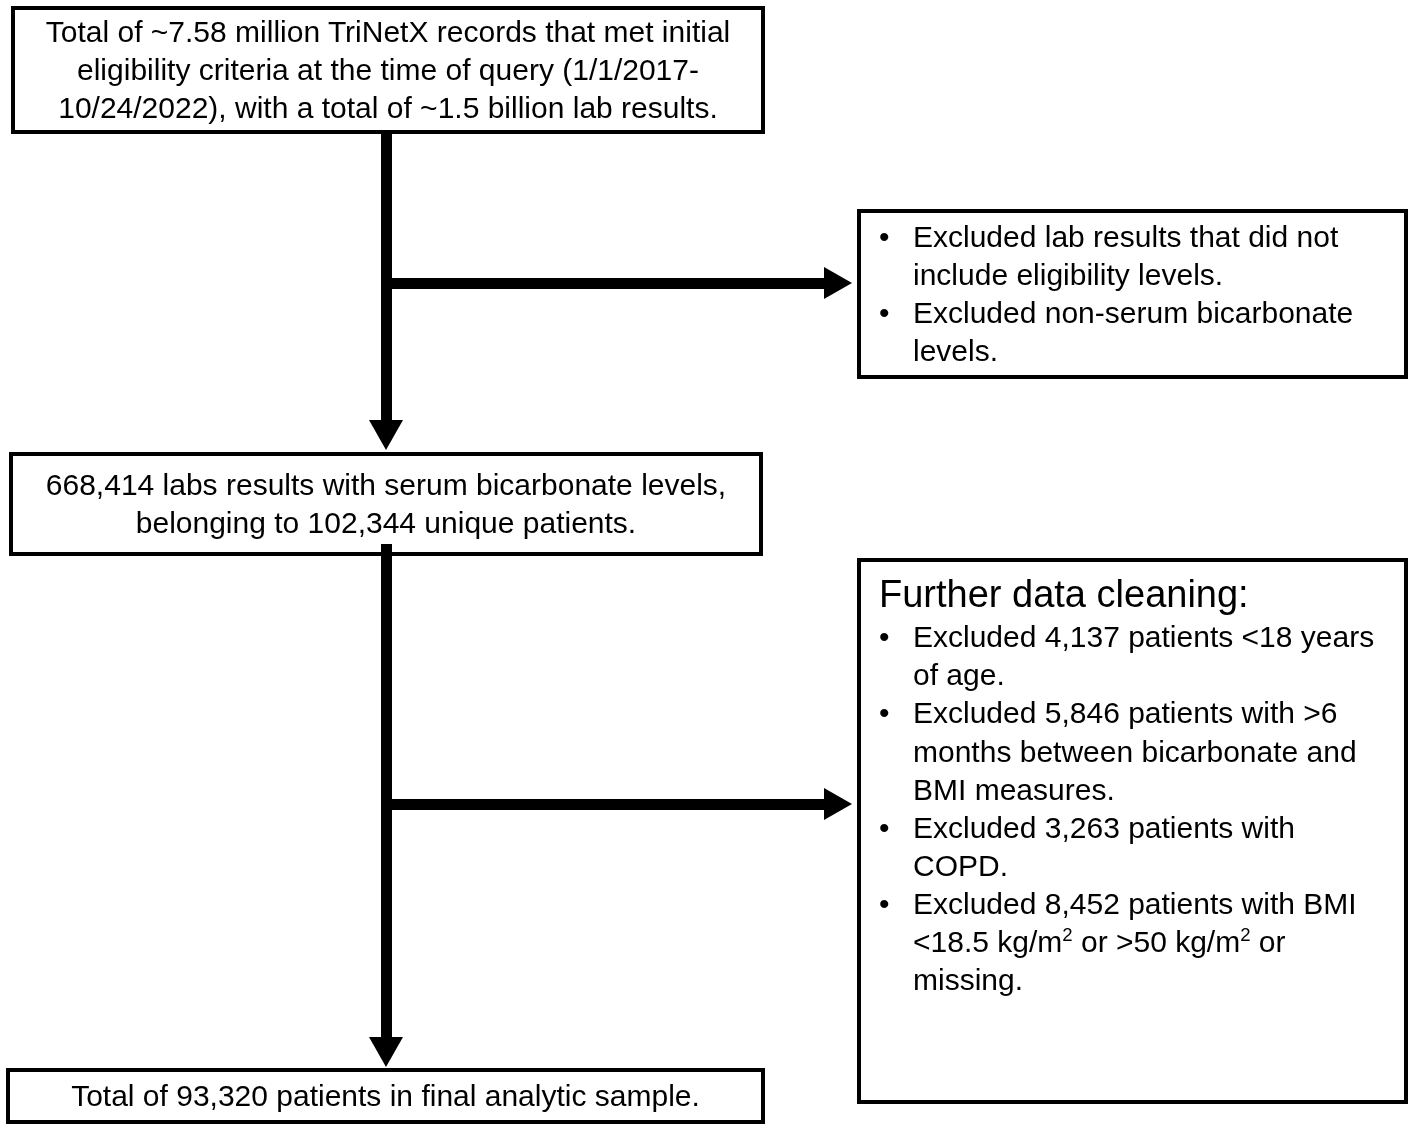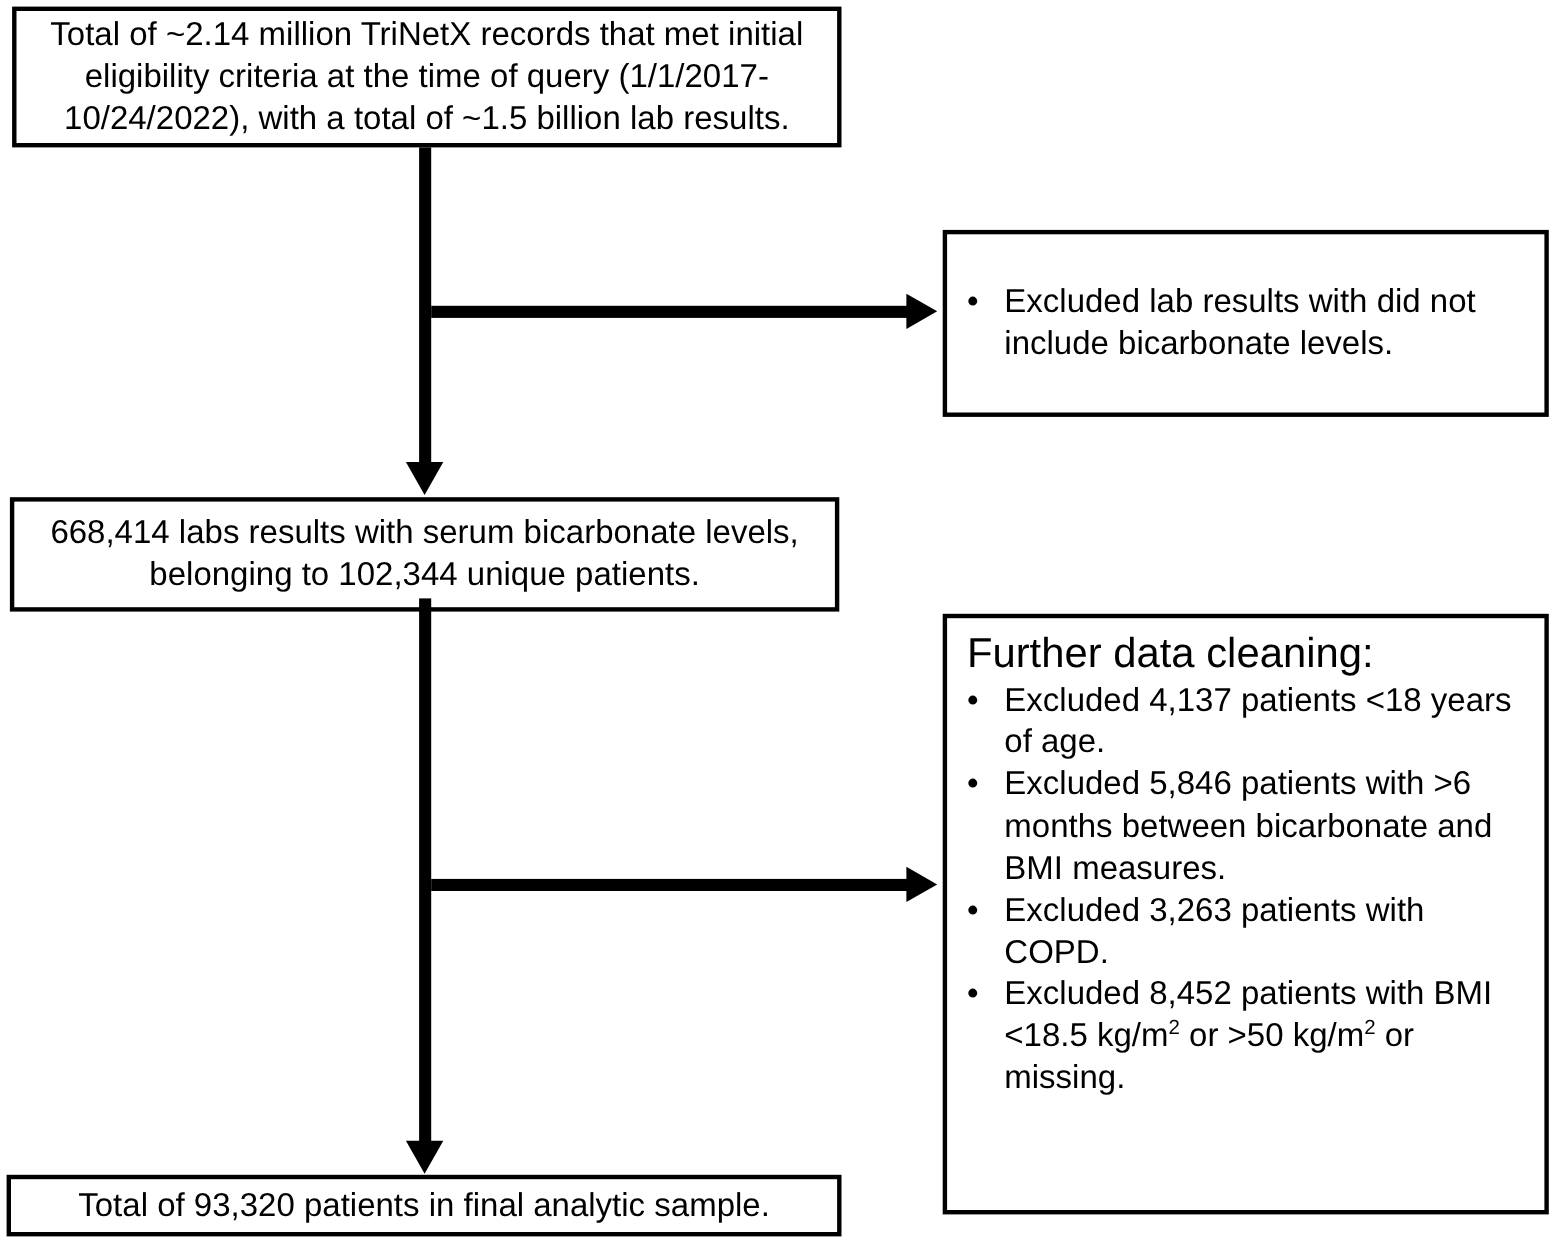--- a/index.html
+++ b/index.html
@@ -93,36 +93,37 @@
     border-left: 28px solid #000000;
   }
 </style>
 </head>
 <body>
 
 <div id="canvas">
 
   <div class="box" style="left:11px; top:6px; width:754px; height:128px;">
     <div class="box-inner">
-      <div class="center-text">Total of ~2.14 million TriNetX records that met initial</div>
+      <div class="center-text">Total of ~7.58 million TriNetX records that met initial</div>
       <div class="center-text">eligibility criteria at the time of query (1/1/2017-</div>
       <div class="center-text">10/24/2022), with a total of ~1.5 billion lab results.</div>
     </div>
   </div>
 
   <div class="v-stem" style="left:381px; top:134px; width:11px; height:288px;"></div>
   <div class="arrow-down" style="left:369px; top:420px;"></div>
 
   <div class="h-stem" style="left:392px; top:278px; width:434px; height:11px;"></div>
   <div class="arrow-right" style="left:824px; top:267px;"></div>
 
   <div class="box" style="left:857px; top:209px; width:551px; height:170px;">
     <div class="box-inner" style="padding: 6px 10px 6px 6px;">
       <ul class="bullets">
-        <li>Excluded lab results with did not include bicarbonate levels.</li>
+        <li>Excluded lab results that did not include eligibility levels.</li>
+        <li>Excluded non-serum bicarbonate levels.</li>
       </ul>
     </div>
   </div>
 
   <div class="box" style="left:9px; top:452px; width:754px; height:104px;">
     <div class="box-inner">
       <div class="center-text">668,414 labs results with serum bicarbonate levels,</div>
       <div class="center-text">belonging to 102,344 unique patients.</div>
     </div>
   </div>

